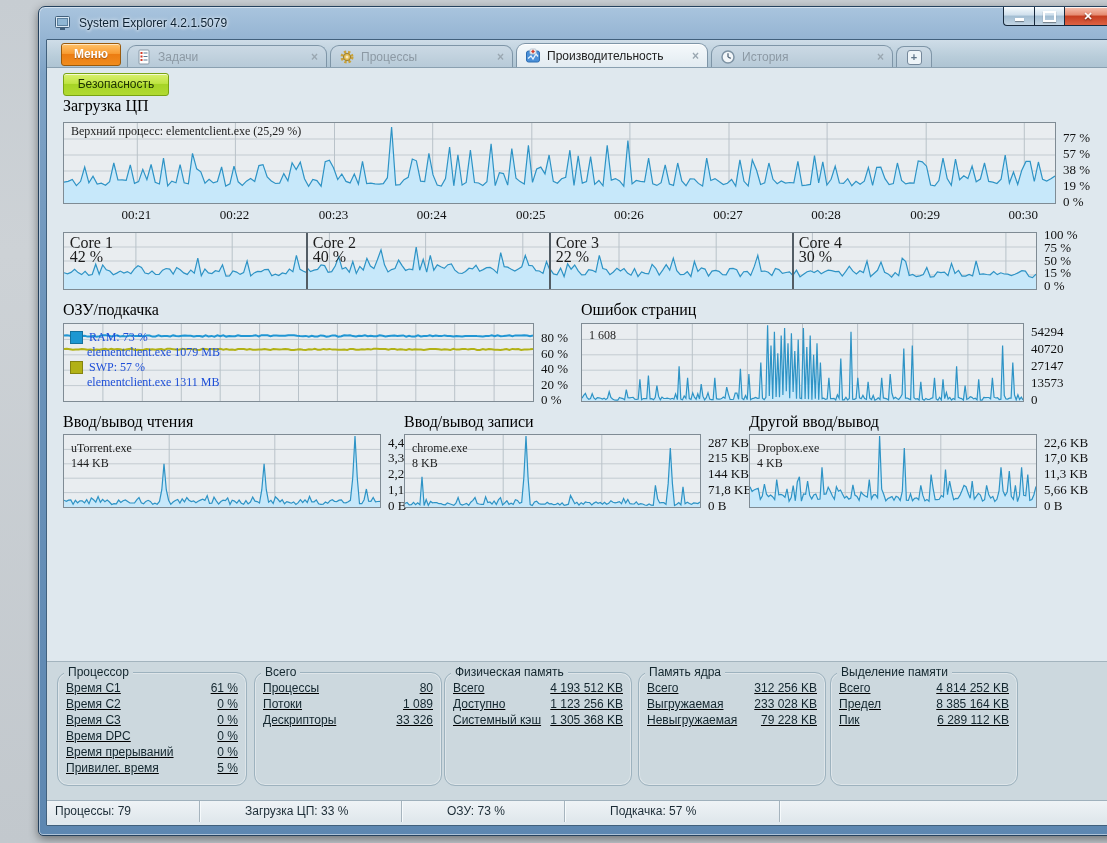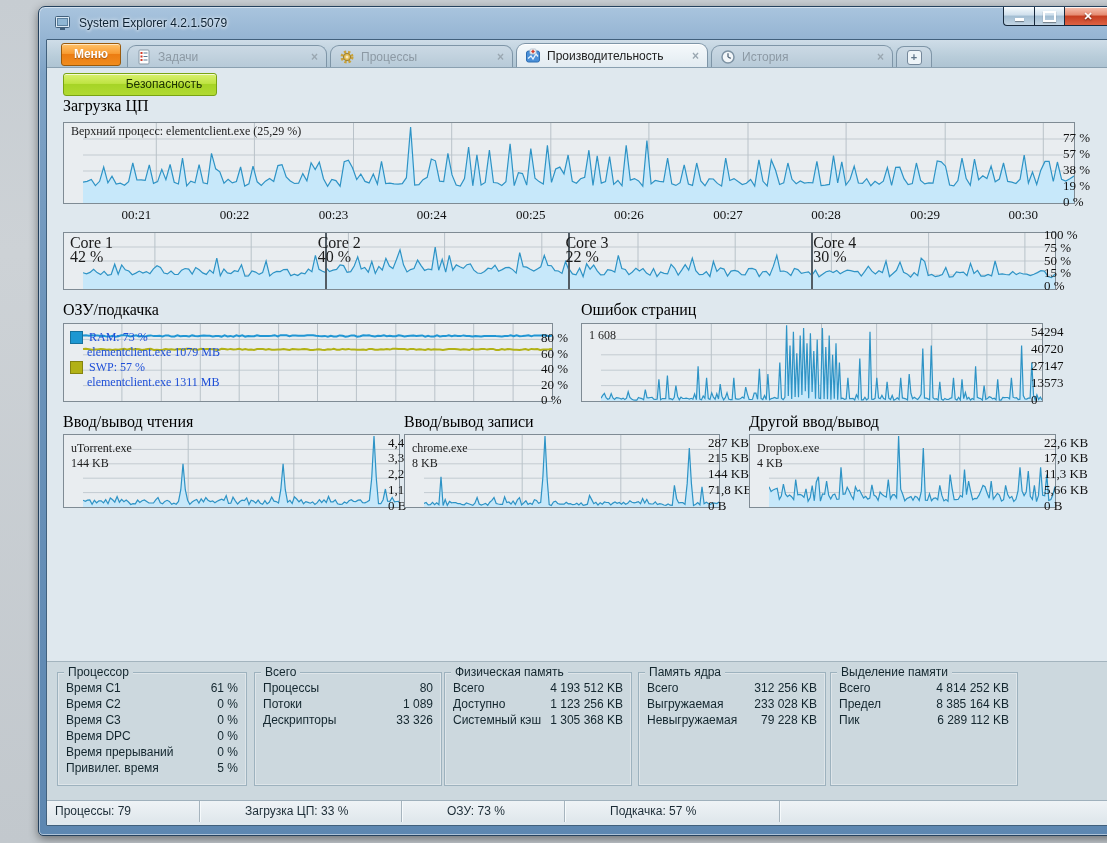--- a/index.html
+++ b/index.html
@@ -82,43 +82,43 @@
     color:#5e7purple;color:#5e7488;font-size:11px;line-height:12px;text-align:center;font-weight:bold;
   }
   
   .content{position:absolute;left:0;right:0;top:27px;bottom:0;font-family:"Liberation Serif",serif;}
   .sec-btn{
     position:absolute;left:16px;top:6px;width:104px;height:21px;
     border:1px solid #79a313;border-radius:3px;
     background:linear-gradient(180deg,#d9f06e 0%,#bfe443 45%,#a6d426 50%,#b1da31 100%);
     box-shadow:inset 0 1px 0 rgba(255,255,255,.7);
     font-family:"Liberation Sans",sans-serif;font-size:12px;color:#1c3202;
-    text-align:center;line-height:20px;cursor:default;padding-left:48px;
+    text-align:center;line-height:20px;cursor:default;
   }
   .chart-title{position:absolute;font-size:16px;color:#000;white-space:nowrap;}
-  .chart{position:absolute;background:#e9edf0;border:1px solid #7f8b94;box-sizing:content-box;padding-left:19px;}
+  .chart{position:absolute;background:#e9edf0;border:1px solid #7f8b94;box-sizing:content-box;}
   .chart svg{display:block;}
   .overlay{position:absolute;font-size:12px;color:#1c1c1c;white-space:nowrap;z-index:3;}
   .yticks{position:absolute;width:62px;font-size:13px;color:#111;}
   .yticks span{position:absolute;left:0;transform:translateY(-50%);white-space:nowrap;}
   .xticks{position:absolute;height:16px;font-size:13px;color:#111;}
   .xticks span{position:absolute;top:2px;transform:translateX(-50%);}
   .core-label{position:absolute;top:3px;font-size:16px;color:#1c1c1c;line-height:14px;z-index:3;}
   .legend{position:absolute;left:6px;top:6px;z-index:3;font-size:12px;color:#1d4ed8;}
   .legend .lrow{display:flex;align-items:center;height:15px;}
   .legend .sw{width:11px;height:11px;margin-right:6px;border:1px solid rgba(0,0,0,.25);}
   .legend .sub{margin-left:17px;height:15px;line-height:15px;}
   
   .stats{
     position:absolute;left:0;right:0;top:594px;bottom:25px;
     background:#ccd8de;border-top:1px solid #a3b4be;
     font-family:"Liberation Sans",sans-serif;
   }
-  .grp{position:absolute;top:10px;height:112px;border:1px solid #9db2be;border-radius:0;
-       box-shadow:inset 0 0 0 1px rgba(255,255,255,.35);}
+  .grp{position:absolute;top:10px;height:112px;border:1px solid #9db2be;border-radius:11px;
+       box-shadow:inset 0 0 0 1px rgba(255,255,255,.35);text-decoration:underline;}
   .grp .gtitle{
     position:absolute;top:-8px;left:6px;background:#ccd8de;padding:0 4px;
     font-size:12px;color:#13262e;white-space:nowrap;
   }
   .grp .rows{padding:8px 8px 0 8px;}
   .grp .row{display:flex;justify-content:space-between;height:16px;font-size:12px;color:#13262e;}
   
   .statusbar{
     position:absolute;left:0;right:0;bottom:3px;height:21px;
     background:linear-gradient(180deg,#eff3f6 0%,#dfe7ec 100%);

